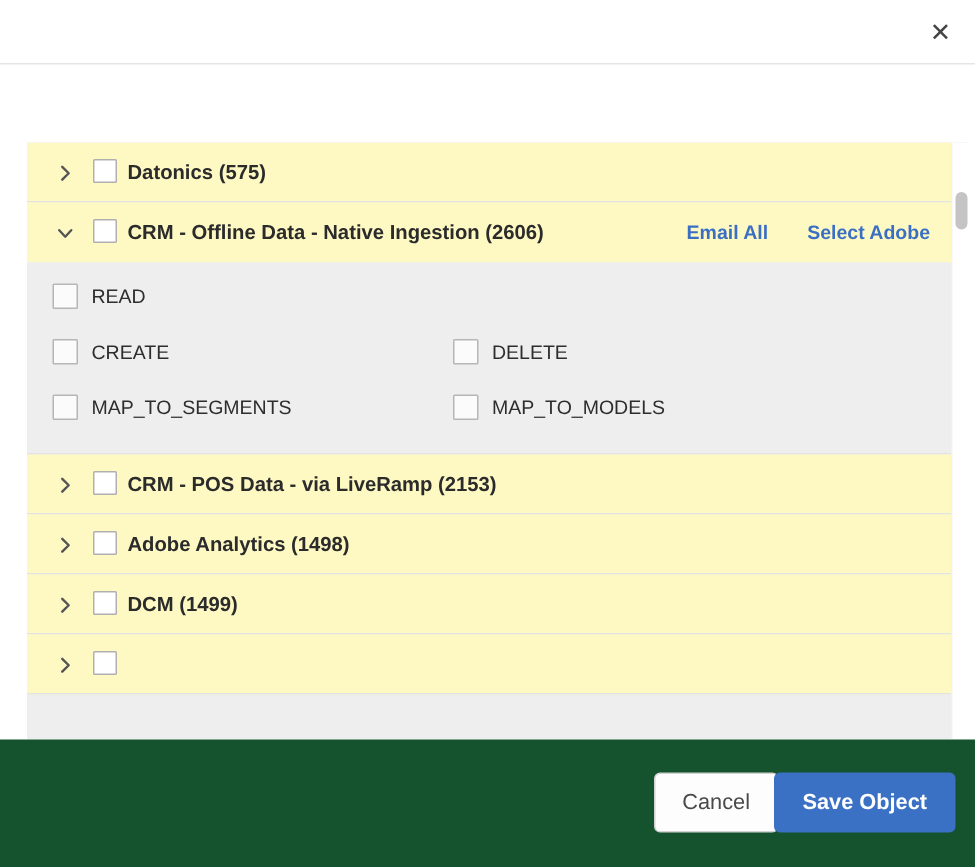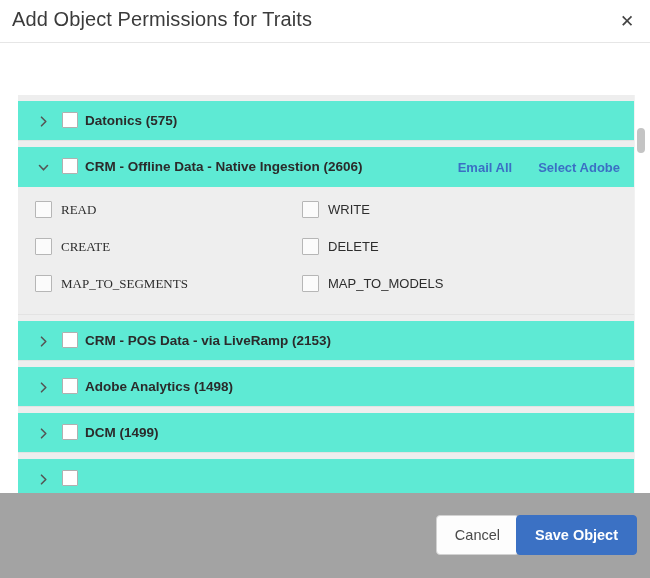--- a/index.html
+++ b/index.html
@@ -105,23 +105,22 @@
     background: #c4c4c4;
     border-radius: 5px;
     cursor: pointer;
   }
 
   
   .group-row {
     position: relative;
     height: 40px;
     border-bottom: 1px solid #e3e3e3;
-    background: #5eead4;
-    box-sizing: border-box;
-    margin-top: 6px;
+    background: #fef9c3;
+    box-sizing: border-box;
   }
   .group-row.expanded-header {
     border-bottom: none;
   }
   .chevron {
     position: absolute;
     left: 12px;
     top: 0;
     height: 40px;
     width: 26px;
@@ -182,21 +181,21 @@
     position: relative;
     height: 37px;
   }
   .perm-cell {
     position: absolute;
     top: 0;
     height: 37px;
     display: flex;
     align-items: center;
   }
-  .perm-cell.col1 { left: 17px; font-family: Liberation Serif, serif; }
+  .perm-cell.col1 { left: 17px; }
   .perm-cell.col2 { left: 284px; }
   .perm-checkbox {
     width: 17px;
     height: 17px;
     border: 1px solid #b6b6b6;
     background: #fbfbfb;
     box-sizing: border-box;
     cursor: pointer;
     border-radius: 1px;
     flex: 0 0 auto;
@@ -208,21 +207,21 @@
     white-space: nowrap;
   }
 
   
   .footer {
     position: absolute;
     left: 0;
     right: 0;
     bottom: 0;
     height: 85px;
-    background: #a3a3a3;
+    background: #14532d;
   }
   .btn {
     position: absolute;
     top: 22px;
     height: 40px;
     border-radius: 4px;
     font-size: 14.5px;
     font-family: "Liberation Sans", sans-serif;
     cursor: pointer;
     box-sizing: border-box;
@@ -243,21 +242,20 @@
     color: #ffffff;
     font-weight: bold;
   }
 </style>
 </head>
 <body>
 
 <div class="dialog">
 
   <div class="dialog-header">
-    <div class="dialog-title">Add Object Permissions for Traits</div>
     <button class="close-btn">✕</button>
   </div>
 
 
   <div class="scroll-panel">
     <div class="scroll-content" id="scroll-content">
         <div class="group-row">
           <span class="chevron">
             <svg width="13" height="13" viewBox="0 0 13 13" fill="none">
               <path d="M4.5 2.2 L8.8 6.5 L4.5 10.8" stroke="#555" stroke-width="1.6" stroke-linecap="round" stroke-linejoin="round"></path>
@@ -274,24 +272,20 @@
           </span>
           <span class="grp-checkbox"></span>
           <span class="grp-label">CRM - Offline Data - Native Ingestion (2606)</span>
           <span class="select-links"><a class="select-link">Email All</a><a class="select-link">Select Adobe</a></span>
         </div>
         <div class="perm-body">
           <div class="perm-row">
             <span class="perm-cell col1">
               <span class="perm-checkbox"></span>
               <span class="perm-label">READ</span>
-            </span>
-            <span class="perm-cell col2">
-              <span class="perm-checkbox"></span>
-              <span class="perm-label">WRITE</span>
             </span>
           </div>
           <div class="perm-row">
             <span class="perm-cell col1">
               <span class="perm-checkbox"></span>
               <span class="perm-label">CREATE</span>
             </span>
             <span class="perm-cell col2">
               <span class="perm-checkbox"></span>
               <span class="perm-label">DELETE</span>

